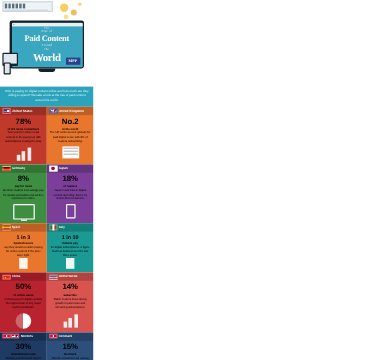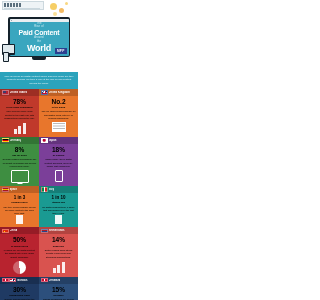--- a/index.html
+++ b/index.html
@@ -15,21 +15,21 @@
   .browserbar{position:absolute;left:2px;top:1px;width:40px;height:7px;background:#eef3f6;border:0.5px solid #ccd8de;}
   .bb-dots{position:absolute;left:1px;top:1px;display:flex;gap:1px;}
   .bb-dots i{display:block;width:2px;height:4px;background:#5b6f7d;}
   .bb-strip{position:absolute;left:1px;top:5.5px;width:36px;height:1.5px;background:#c9d6dd;}
   .bubble{position:absolute;border-radius:50%;}
   .bub1{left:50px;top:3px;width:7px;height:7px;background:#f5c64a;opacity:.85;}
   .bub2{left:59px;top:8px;width:5px;height:5px;background:#f0a93c;opacity:.8;}
   .bub3{left:53px;top:12px;width:4px;height:4px;background:#f7d77a;opacity:.8;}
   .bub4{left:65px;top:2px;width:3px;height:3px;background:#f5c64a;opacity:.7;}
   .monitor{position:absolute;left:8px;top:17px;width:62px;height:40px;background:#14212b;border-radius:2px;padding:1.5px;box-sizing:border-box;}
-  .screen{width:100%;height:100%;background:#3aa6bf;border-radius:1px;position:relative;overflow:hidden;}
+  .screen{width:100%;height:100%;background:#3aa6bf;border-radius:1px;position:relative;overflow:hidden;font-family:Liberation Serif, serif;}
   .screen-top{position:absolute;left:0;top:0;width:100%;height:3px;background:#e9eef1;}
   .screen-top i{position:absolute;left:1px;top:1px;width:1.5px;height:1.5px;border-radius:50%;background:#7d8f99;}
   .title-wrap{position:absolute;left:0;top:3px;width:100%;text-align:center;color:#fff;line-height:1;}
   .t-small{font-size:2.6px;letter-spacing:.2px;color:#d7f0f6;margin-top:1px;}
   .t-big{font-size:7px;font-weight:bold;color:#ffffff;letter-spacing:-.2px;margin-top:.5px;}
   .t-world{font-size:9px;font-weight:bold;color:#ffffff;letter-spacing:-.3px;margin-top:.5px;}
   .mon-stand{position:absolute;left:32px;top:57px;width:14px;height:3px;background:#14212b;border-radius:0 0 2px 2px;}
   .laptop{position:absolute;left:2px;top:44px;width:13px;height:11px;background:#14212b;border-radius:1px;}
   .laptop i{position:absolute;left:1px;top:1px;right:1px;bottom:2.5px;background:#dfe8ec;}
   .phone{position:absolute;left:3px;top:52px;width:6px;height:10px;background:#14212b;border-radius:1px;}

